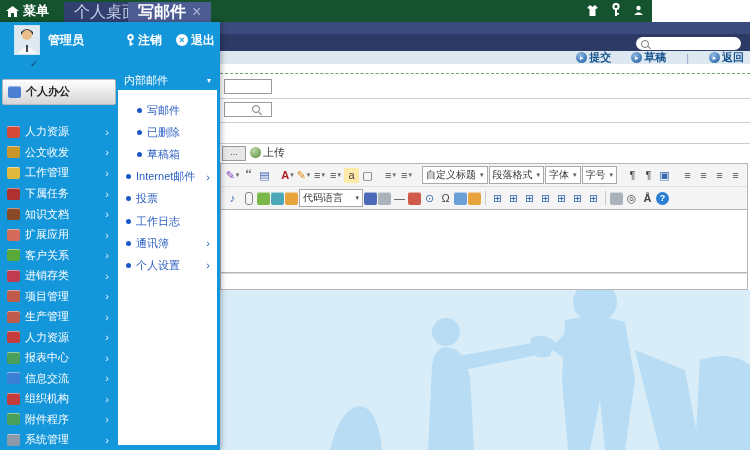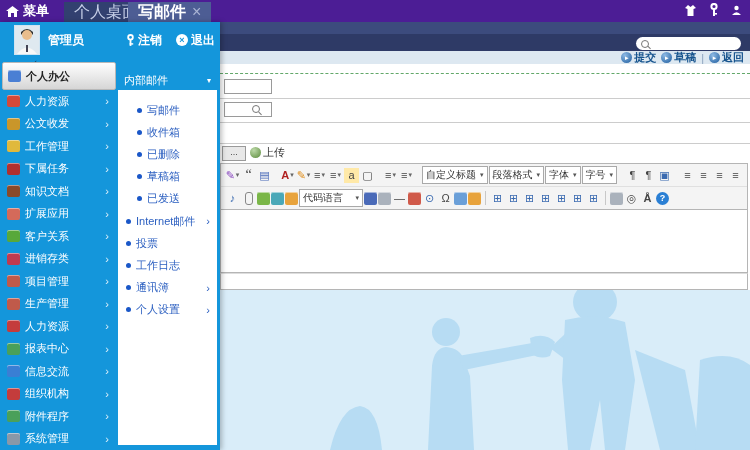--- a/index.html
+++ b/index.html
@@ -1,37 +1,37 @@
 <!DOCTYPE html>
 <html><head>
 <meta charset="utf-8">
 <style>
   html,body{margin:0;padding:0}
   .screen{position:relative;width:750px;height:450px;overflow:hidden;
     font-family:"Liberation Sans","DejaVu Sans",sans-serif;background:#fff;font-size:11px}
   .abs{position:absolute}
 
   
-  .topbar{left:0;top:0;width:750px;height:22px;background:#4c1d95}
+  .topbar{left:0;top:0;width:652px;height:22px;background:#14532d}
   .brand{left:6px;top:0;height:22px;display:flex;align-items:center;gap:4px;color:#fff;
     font-weight:bold;font-size:13px}
   .tab{top:2px;height:20px;line-height:20px;padding:0 10px;font-size:16px;cursor:default}
   .tab.inactive{left:64px;background:#324070;color:#c7cfe8}
   .tab.active{left:128px;background:#4d5d94;color:#fff;font-weight:bold;display:flex;align-items:center;gap:6px}
   .tab .x{color:#aab4d4;font-weight:normal}
   .top-icons{right:8px;top:3px;display:flex;gap:12px;align-items:center}
   .bar2{left:0;top:22px;width:750px;height:12px;background:#3c4b7d}
   .searchbar{left:0;top:34px;width:750px;height:17px;background:#2e3a66}
   .searchpill{right:9px;top:37px;width:100px;height:13px;background:#fff;border-radius:7px;
     display:flex;align-items:center;padding-left:5px}
   .mag{width:6px;height:6px;border:1.4px solid #777;border-radius:50%;position:relative;display:inline-block}
   .mag::after{content:"";position:absolute;width:4px;height:1.4px;background:#777;
     transform:rotate(45deg);right:-3px;bottom:-2px}
   .actionbar{left:0;top:51px;width:750px;height:13px;background:#dde8f1;display:flex;
-    justify-content:flex-end;align-items:center;gap:5px;padding-right:6px;box-sizing:border-box;
+    justify-content:flex-end;align-items:center;gap:20px;padding-right:6px;box-sizing:border-box;
     color:#17548e;font-weight:bold}
   .act{display:flex;align-items:center;gap:2px;cursor:pointer}
   .orb{width:11px;height:11px;border-radius:50%;color:#fff;font-size:7px;line-height:11px;text-align:center;
     background:radial-gradient(circle at 35% 30%,#8db9e4,#1d5c9e)}
   .divider{color:#8ba3bd;font-weight:normal}
 
   
   .formarea{left:0;top:64px;width:750px;height:99px;background:#fff}
   .dash{left:220px;right:0;top:73px;border-top:1px dashed #63a86a;height:0}
   .hline{left:220px;right:0;height:0;border-top:1px solid #ccc}
@@ -75,21 +75,21 @@
   .ub-act{display:flex;align-items:center;gap:3px;font-size:12px;cursor:pointer}
   .logout{margin-left:42px}
   .exit{margin-left:14px}
   .circle-x{width:12px;height:12px;border-radius:50%;background:#fff;color:#1496db;font-weight:bold;
     font-size:9px;line-height:12px;text-align:center;display:inline-block}
   .top-check{left:30px;top:36px;color:#14486e;font-size:10px;font-weight:bold}
   .sidebar{left:0;top:40px;width:118px;bottom:0;display:flex;flex-direction:column}
   .side-item{height:22.5px;display:flex;align-items:center;padding-left:7px;gap:5px;color:#fff;cursor:pointer}
   .side-item .arr{margin-left:auto;margin-right:9px;color:#dff0fa;font-size:11px}
   .side-item.selected{height:26px;background:linear-gradient(#fefefe,#d6d6d6);color:#222;font-weight:bold;
-    border:1px solid #b8b8b8;margin:0 2px;padding-left:5px;border-radius:2px}
+    border:1px solid #b8b8b8;margin:17px 2px;padding-left:5px;border-radius:2px}
   .sicon{width:13px;height:12px;border-radius:2px;flex:0 0 auto;box-shadow:inset 0 1px 0 rgba(255,255,255,.45)}
   .c1{background:#4a7fd4}.c2{background:#d4493a}.c3{background:#c9962a}.c4{background:#e0b93c}
   .c5{background:#b03030}.c6{background:#8a4a2a}.c7{background:#d46a5a}.c8{background:#58a83a}
   .c9{background:#c03a50}.c10{background:#c05a4a}.c11{background:#c05a4a}.c12{background:#c43c3c}
   .c13{background:#4aa05a}.c14{background:#3a7fd4}.c15{background:#c43c3c}.c16{background:#4aa05a}
   .c17{background:#8a98a8}
   .submenu{left:118px;top:48px;width:99px;bottom:5px;background:#fff;display:flex;flex-direction:column}
   .sm-head{height:20px;background:#1496db;color:#fff;display:flex;align-items:center;
     padding:0 6px;justify-content:space-between;cursor:pointer}
   .sm-list{padding-top:9px}
@@ -407,33 +407,25 @@
         <span>内部邮件</span>
         <span style="font-size:8px">▾</span>
       </div>
       <div class="sm-list">
         <div class="sm-item lv2">
             <span class="bullet"></span>
             <span>写邮件</span>
           </div>
         <div class="sm-item lv2">
             <span class="bullet"></span>
-            <span>收件箱</span>
+            <span>已删除</span>
           </div>
         <div class="sm-item lv2">
             <span class="bullet"></span>
-            <span>已删除</span>
-          </div>
-        <div class="sm-item lv2">
-            <span class="bullet"></span>
             <span>草稿箱</span>
-          </div>
-        <div class="sm-item lv2">
-            <span class="bullet"></span>
-            <span>已发送</span>
           </div>
         <div class="sm-item">
             <span class="bullet"></span>
             <span>Internet邮件</span>
             <span class="arr2">›</span>
           </div>
         <div class="sm-item">
             <span class="bullet"></span>
             <span>投票</span>
           </div>

